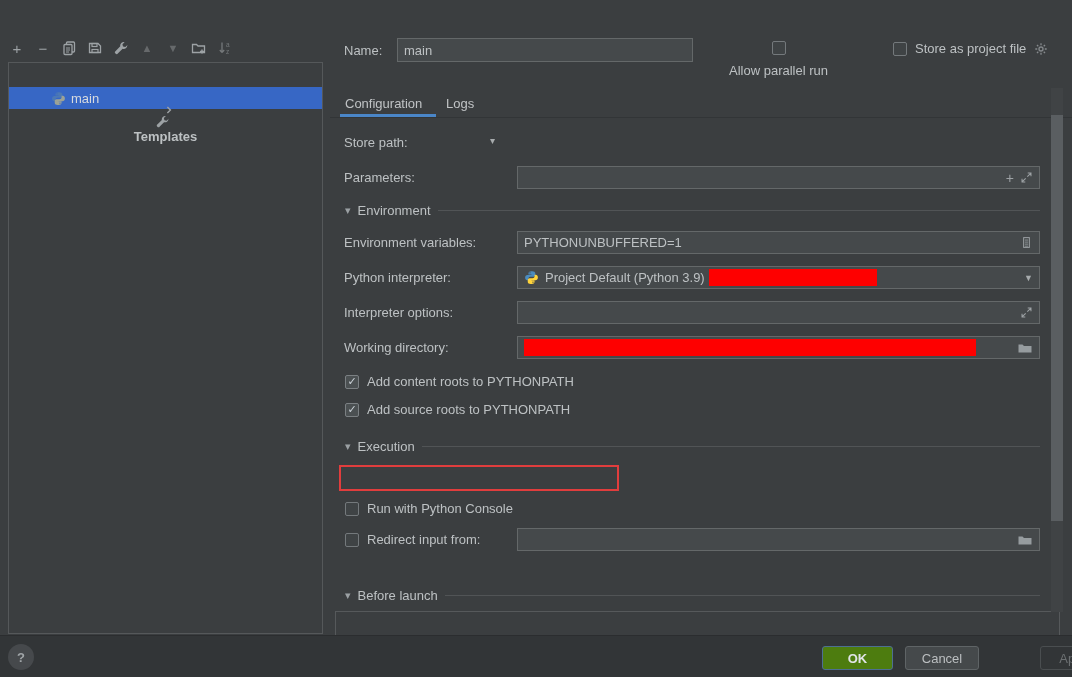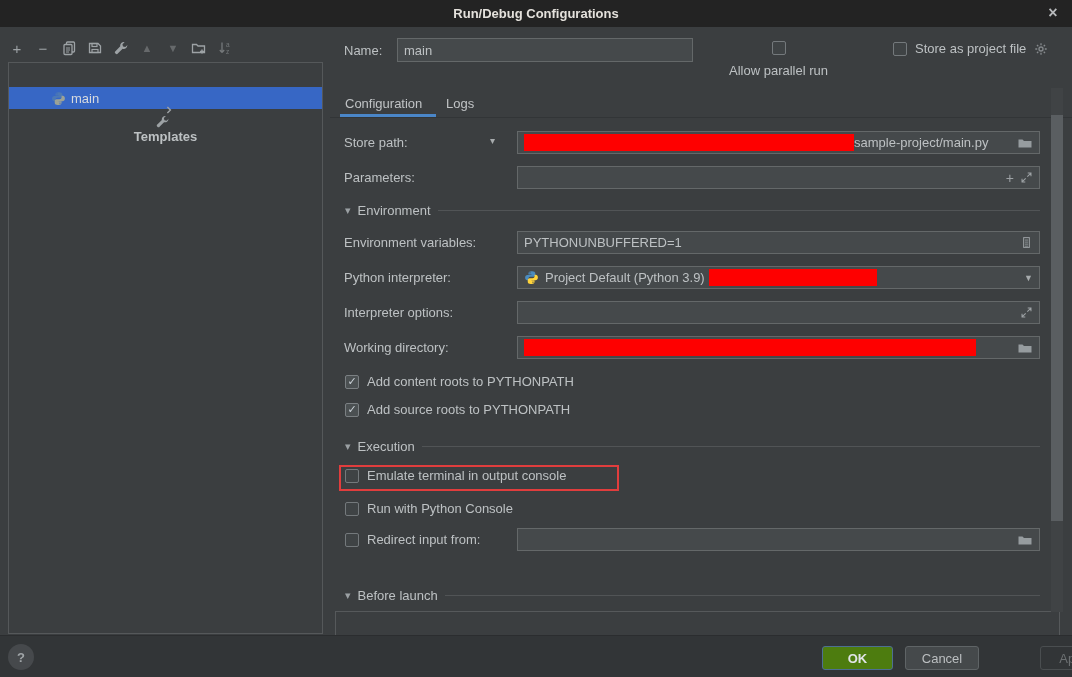--- a/index.html
+++ b/index.html
@@ -66,24 +66,20 @@
   .btn-apply{left:992px;width:71px;background:transparent;border:1px solid #4a4e50;color:#6c7072;margin-left:48px;}
 
   .beforebox{position:absolute;left:5px;top:584px;width:725px;height:24px;border:1px solid #56595b;border-bottom:none;box-sizing:border-box;}
   svg{display:block;}
 </style>
 </head>
 <body>
 
 <div class="app">
 
-  <div class="titlebar">
-    <span class="title">Run/Debug Configurations</span>
-    <span class="close">×</span>
-  </div>
 
   <div class="toolbar">
     <span class="tbtn">
         <span>+</span>
       </span>
     <span class="tbtn">
         <span>−</span>
       </span>
     <span class="tbtn">
       <svg width="16" height="16" viewBox="0 0 16 16">
@@ -171,29 +167,20 @@
         </svg>
     </div>
 
     <span class="tab" style="left:15px;top:69px;">Configuration</span>
     <span class="tab" style="left:116px;top:69px;">Logs</span>
     <div class="tabline" style="left:10px;top:87px;width:96px;"></div>
     <div class="tabsep" style="left:0;top:90px;width:742px;"></div>
 
     <span class="lbl" style="left:14px;top:108px;">Store path:</span>
     <span class="abs combo-arrow" style="left:160px;top:108px;">▾</span>
-    <div class="field" style="left:187px;top:104px;width:523px;">
-      <span class="redact" style="width:330px;"></span>
-      <span style="white-space:nowrap;">sample-project/main.py</span>
-      <span class="ficons">
-          <svg width="16" height="16" viewBox="0 0 16 16">
-            <path d="M1.5 12.5v-8h4l1.5 1.5h7.5v6.5z" fill="#969c9f"></path>
-          </svg>
-        </span>
-    </div>
 
     <span class="lbl" style="left:14px;top:143px;">Parameters:</span>
     <div class="field" style="left:187px;top:139px;width:523px;">
       <span></span>
       <span class="ficons">
         <span style="color:#9da2a5;font-size:14px;">+</span>
         <svg width="13" height="13" viewBox="0 0 16 16">
             <path d="M9.5 2.5h4v4M13.2 2.8l-4.2 4.2M6.5 13.5h-4v-4M2.8 13.2l4.2-4.2" stroke="#9da2a5" stroke-width="1.3" fill="none"></path>
           </svg>
       </span>
@@ -262,24 +249,20 @@
       <span>Add source roots to PYTHONPATH</span>
     </div>
 
     <div class="section" style="left:15px;top:412px;width:695px;">
       <span class="arrow">▾</span>
       <span>Execution</span>
       <span class="rule"></span>
     </div>
 
     <div class="hl-red" style="left:9px;top:438px;width:280px;height:26px;"></div>
-    <div class="cbrow" style="left:15px;top:441px;">
-      <span class="cb"></span>
-      <span>Emulate terminal in output console</span>
-    </div>
 
     <div class="cbrow" style="left:15px;top:474px;">
       <span class="cb"></span>
       <span>Run with Python Console</span>
     </div>
 
     <div class="cbrow" style="left:15px;top:505px;">
       <span class="cb"></span>
       <span>Redirect input from:</span>
     </div>

